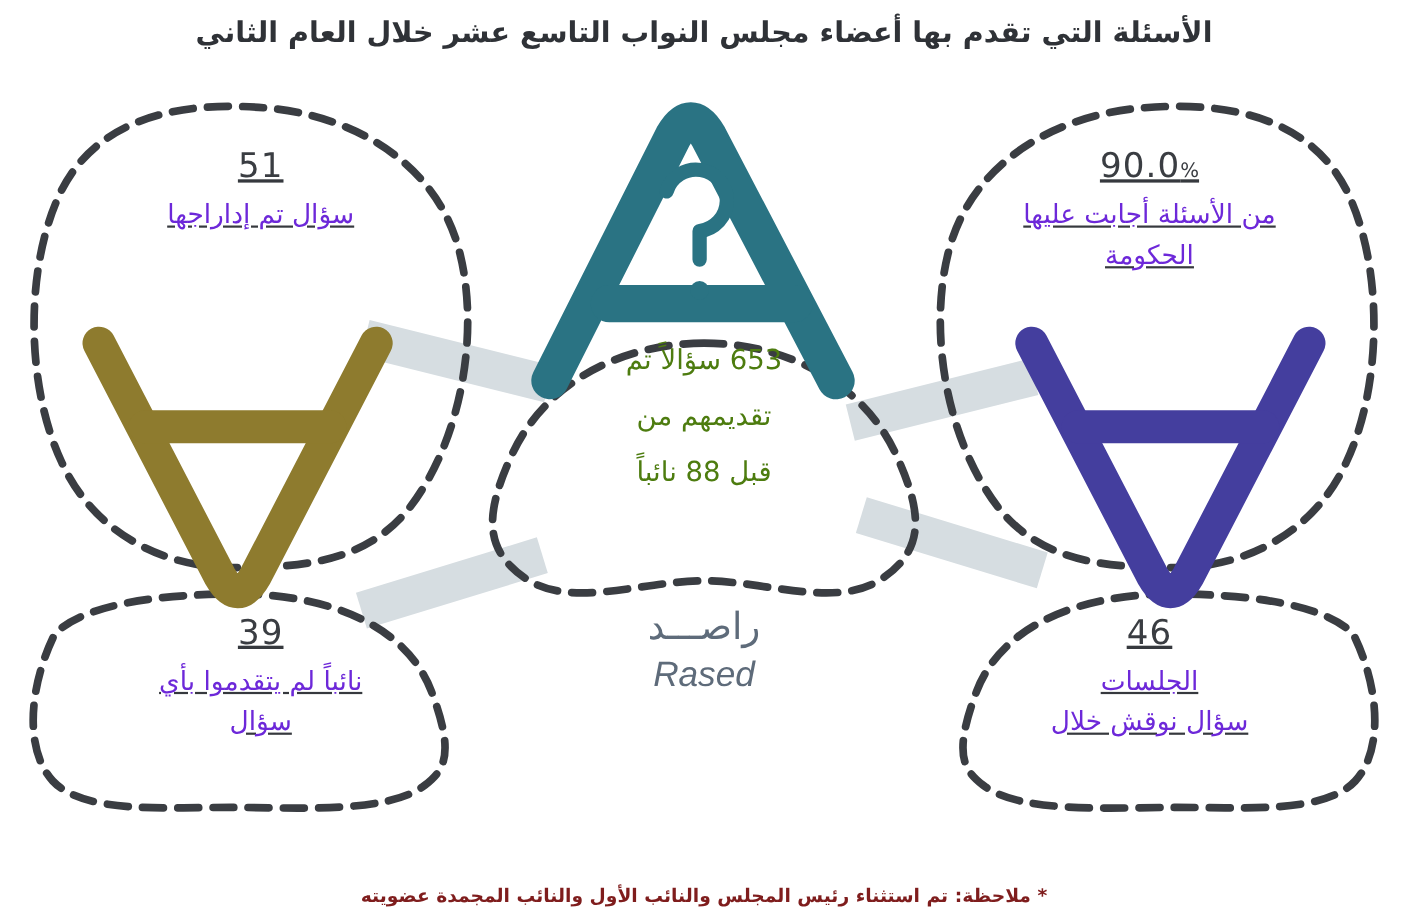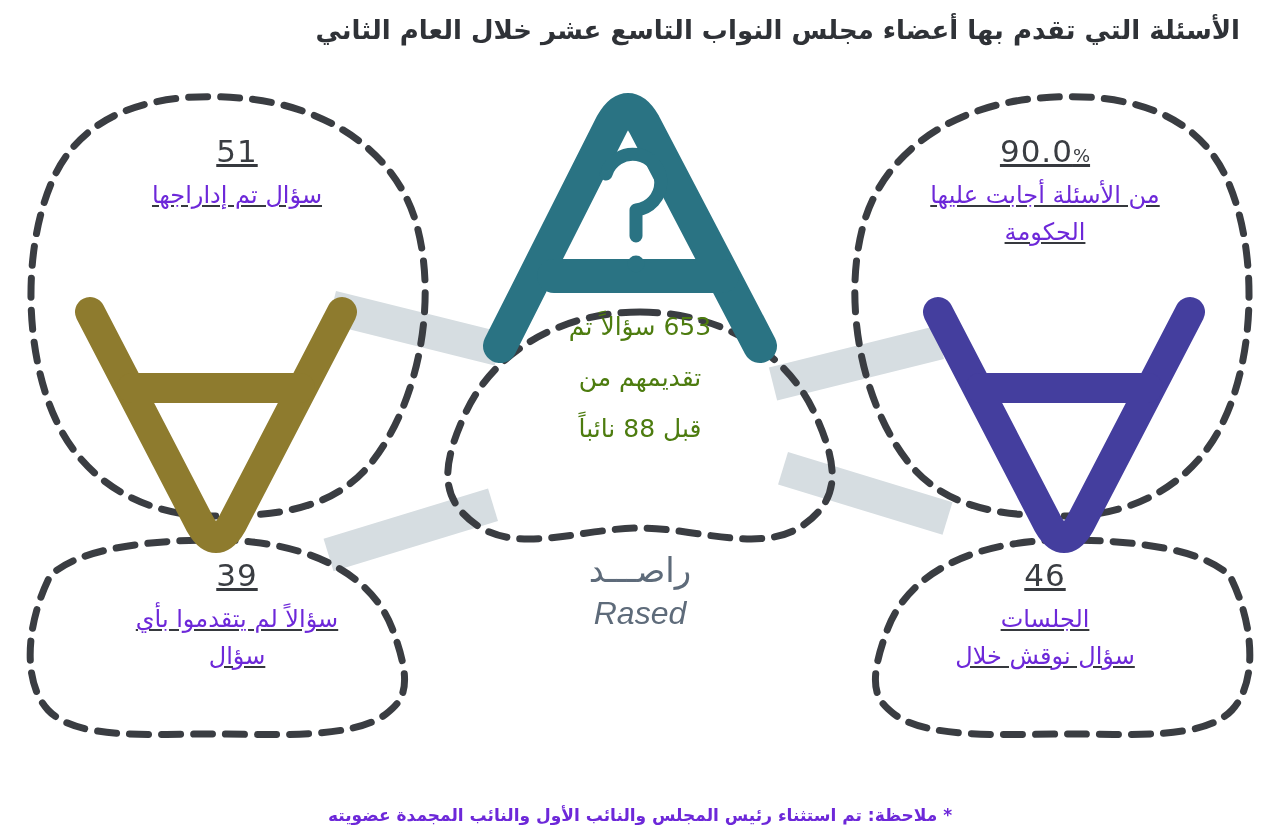--- a/index.html
+++ b/index.html
@@ -21,21 +21,21 @@
     width: 1280px;
     height: 839px;
   }
 
   
   .title {
     position: absolute;
     top: 12px;
     left: 0;
     width: 1280px;
-    text-align: right;
+    text-align: center;
     font-size: 26px;
     font-weight: bold;
     letter-spacing: 0px;
     color: #2f3237;
     line-height: 1.45;
     direction: rtl;
     padding: 0 40px;
     box-sizing: border-box;
   }
 
@@ -125,21 +125,21 @@
   
   #footnote {
     position: absolute;
     bottom: 14px;
     left: 0;
     width: 1280px;
     text-align: center;
     direction: rtl;
     font-size: 17px;
     font-weight: bold;
-    color: #6d28d9;
+    color: #7f1d1d;
     padding: 0 12px;
     box-sizing: border-box;
   }
 </style>
 </head>
 <body>
 
 <div id="stage">
 
   <div class="title">الأسئلة التي تقدم بها أعضاء مجلس النواب التاسع عشر خلال العام الثاني</div>
@@ -236,21 +236,21 @@
   </div>
 
   <div id="tr-text" class="bubble-text">
     <span class="big-num"><span>90.0</span><span class="pct">%</span></span>
     <span class="bubble-line">من الأسئلة أجابت عليها</span>
     <span class="bubble-line">الحكومة</span>
   </div>
 
   <div id="bl-text" class="bubble-text">
     <span class="big-num">39</span>
-    <span class="bubble-line">سؤالاً لم يتقدموا بأي</span>
+    <span class="bubble-line">نائباً لم يتقدموا بأي</span>
     <span class="bubble-line">سؤال</span>
   </div>
 
   <div id="br-text" class="bubble-text">
     <span class="big-num">46</span>
     <span class="bubble-line">الجلسات</span>
     <span class="bubble-line">سؤال نوقش خلال</span>
   </div>
 
   <div id="center-text">

